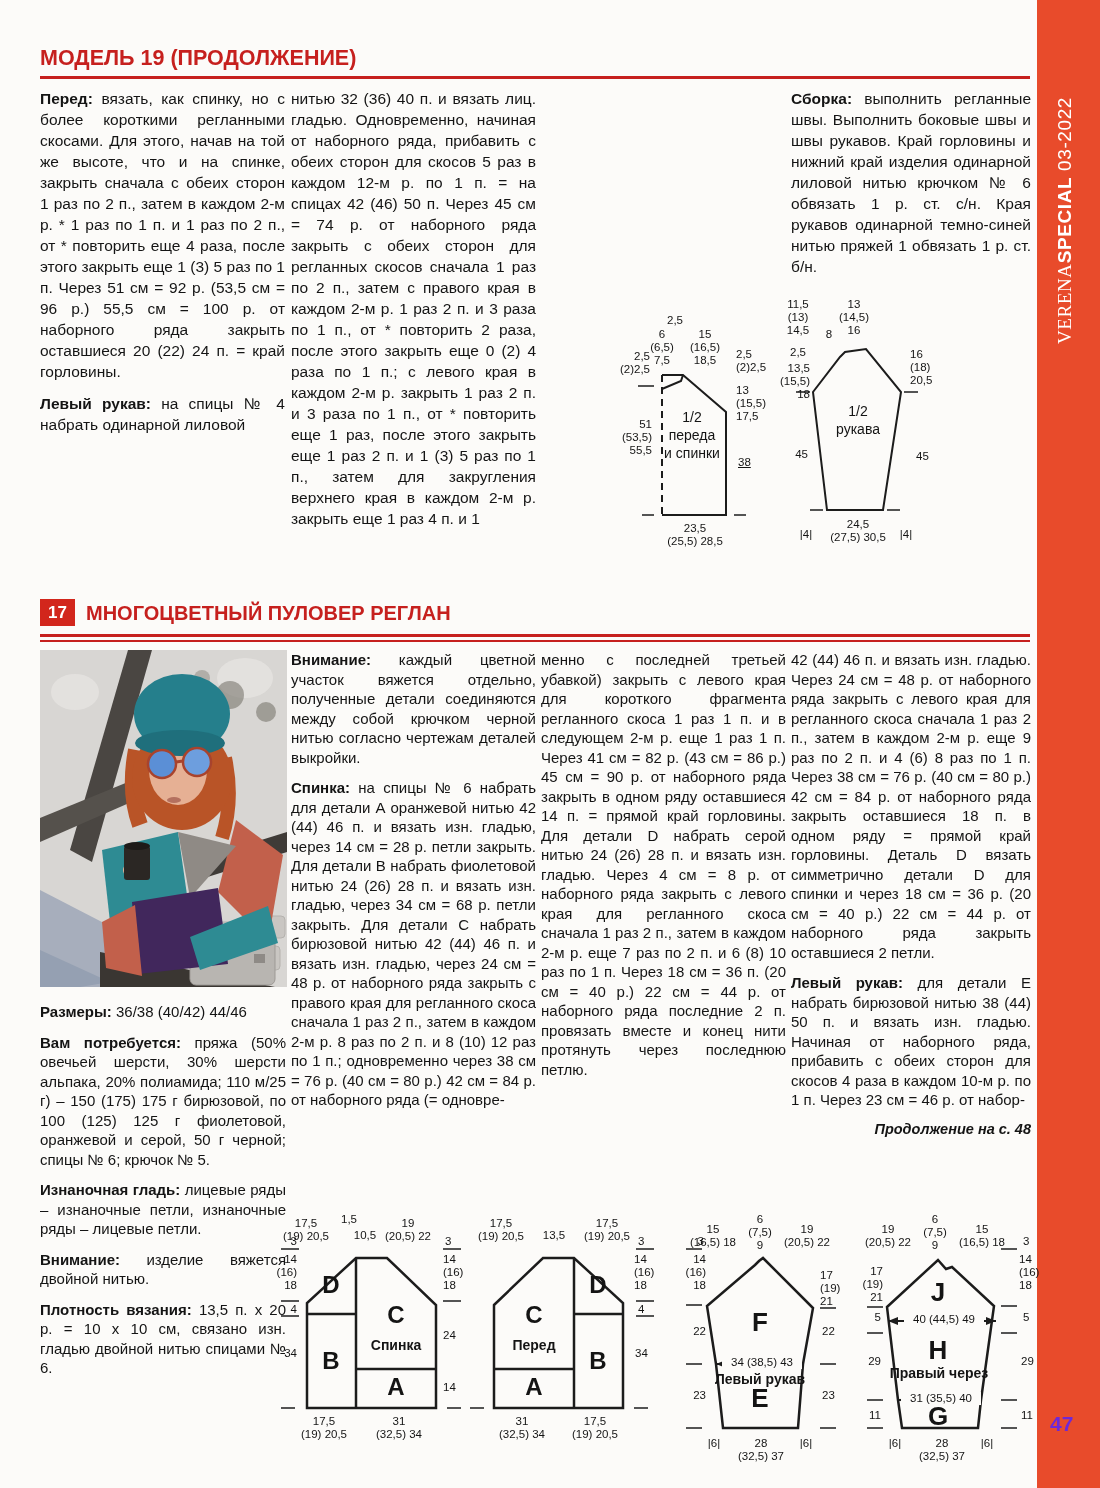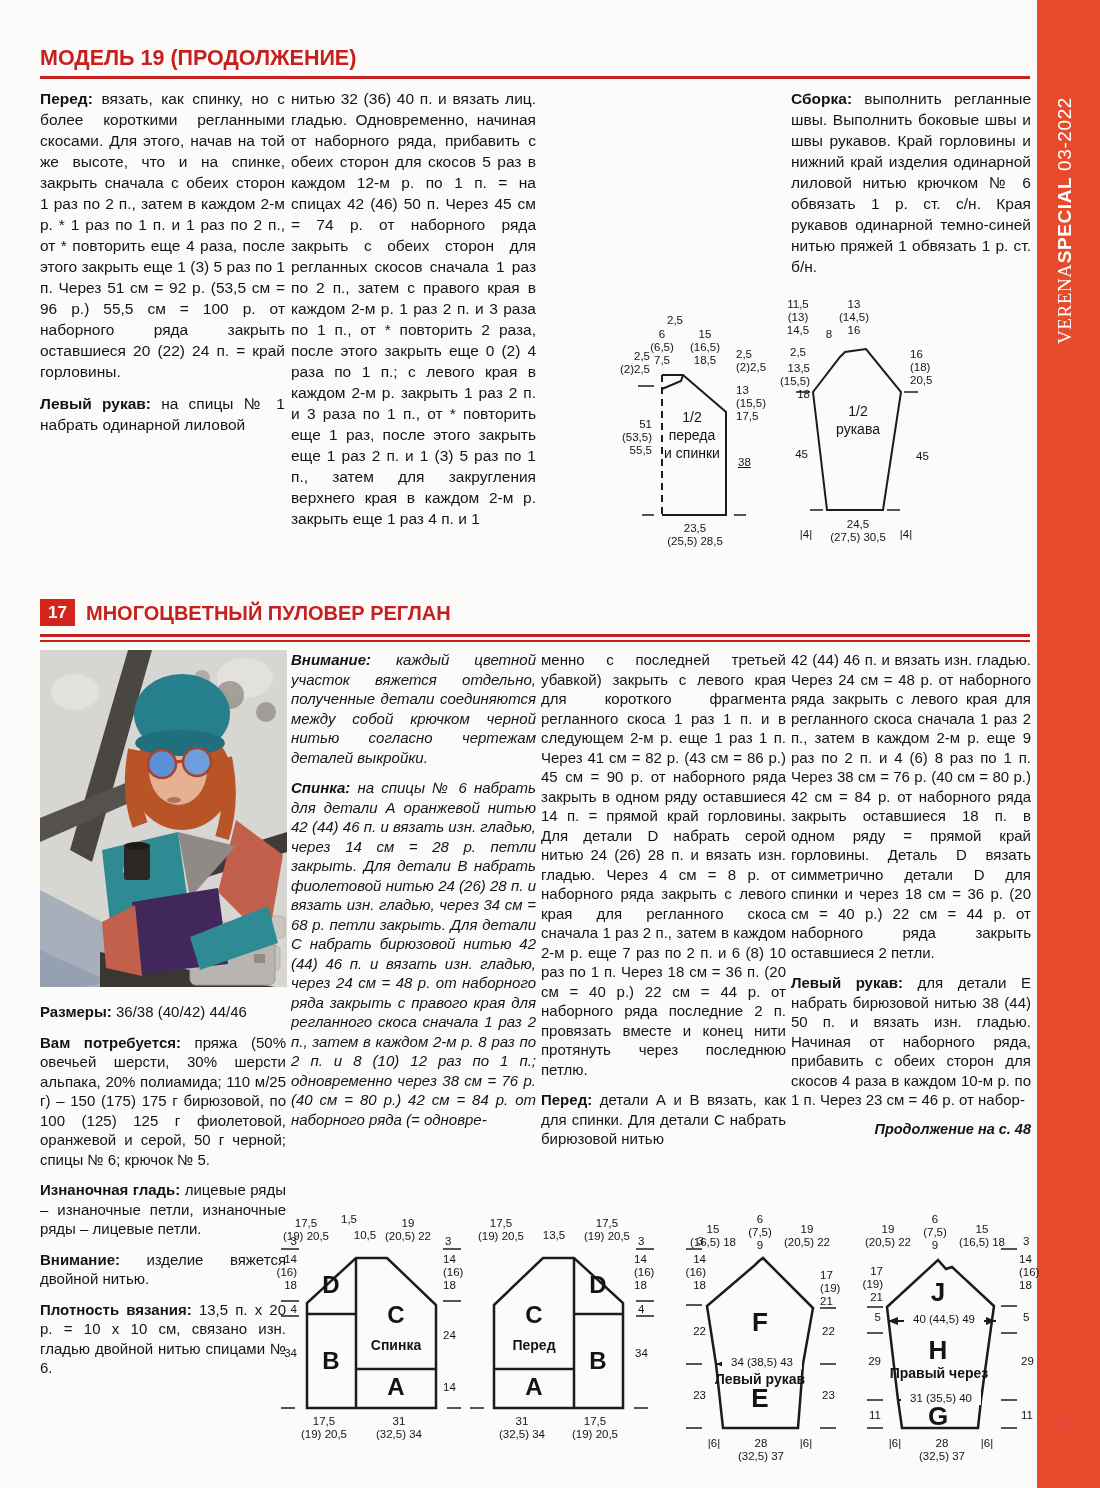--- a/index.html
+++ b/index.html
@@ -5,21 +5,21 @@
   html,body{margin:0;padding:0;background:#e9e7e4;}
   .page{position:relative;width:1100px;height:1488px;background:#fcfbf9;overflow:hidden;
         font-family:"Liberation Sans",sans-serif;color:#141414;}
   
   .sidebar{position:absolute;left:1037px;top:0;width:63px;height:1488px;background:#e84b2b;}
   .bartext{position:absolute;left:1054px;top:344px;transform:rotate(-90deg);transform-origin:0 0;
            width:300px;color:#fff;font-size:19px;letter-spacing:.6px;white-space:nowrap;}
   .brand{font-family:"Liberation Serif",serif;}
   .brandbold{font-weight:bold;}
   .issue{font-weight:normal;}
-  .pageno{position:absolute;left:1050px;top:1412px;color:#ef4444;font-weight:bold;font-size:21px;}
+  .pageno{position:absolute;left:1050px;top:1412px;color:#6d28d9;font-weight:bold;font-size:21px;}
   
   .h16{position:absolute;left:40px;top:46px;font-size:21.5px;font-weight:bold;color:#c6201e;}
   .rule{position:absolute;background:#c6201e;}
   .s17box{position:absolute;left:40px;top:599px;width:35px;height:27px;background:#d2261c;color:#fff;
           font-weight:bold;font-size:17px;text-align:center;line-height:27px;}
   .h17{position:absolute;left:86px;top:602px;font-size:20px;font-weight:bold;color:#c6201e;}
   
   .tcol{position:absolute;text-align:justify;}
   .s16t{font-size:15.5px;line-height:21px;}
   .s17t{font-size:15px;line-height:19.5px;}
@@ -44,21 +44,21 @@
 
   <div class="sidebar"></div>
   <div class="bartext"><span class="brand">VERENA</span><span class="brandbold">SPECIAL</span><span class="issue"> 03-2022</span></div>
   <div class="pageno">47</div>
 
   <div class="h16">МОДЕЛЬ 19 (ПРОДОЛЖЕНИЕ)</div>
   <div class="rule" style="left:40px;top:76px;width:990px;height:3px;"></div>
 
   <div class="tcol s16t" style="left:40px;top:88px;width:245px;">
     <p><b>Перед:</b> <span>вязать, как спинку, но с более короткими регланными скосами. Для этого, начав на той же высоте, что и на спинке, закрыть сначала с обеих сторон 1 раз по 2 п., затем в каждом 2-м р. * 1 раз по 1 п. и 1 раз по 2 п., от * повторить еще 4 раза, после этого закрыть еще 1 (3) 5 раз по 1 п. Через 51 см = 92 р. (53,5 см = 96 р.) 55,5 см = 100 р. от наборного ряда закрыть оставшиеся 20 (22) 24 п. = край горловины.</span></p>
-    <p><b>Левый рукав:</b> <span>на спицы № 1 набрать одинарной лиловой</span></p>
+    <p><b>Левый рукав:</b> <span>на спицы № 4 набрать одинарной лиловой</span></p>
   </div>
   <div class="tcol s16t" style="left:291px;top:88px;width:245px;">
     <p><span>нитью 32 (36) 40 п. и вязать лиц. гладью. Одновременно, начиная от наборного ряда, прибавить с обеих сторон для скосов 5 раз в каждом 12-м р. по 1 п. = на спицах 42 (46) 50 п. Через 45 см = 74 р. от наборного ряда закрыть с обеих сторон для регланных скосов сначала 1 раз по 2 п., затем с правого края в каждом 2-м р. 1 раз 2 п. и 3 раза по 1 п., от * повторить 2 раза, после этого закрыть еще 0 (2) 4 раза по 1 п.; с левого края в каждом 2-м р. закрыть 1 раз 2 п. и 3 раза по 1 п., от * повторить еще 1 раз, после этого закрыть еще 1 раз 2 п. и 1 (3) 5 раз по 1 п., затем для закругления верхнего края в каждом 2-м р. закрыть еще 1 раз 4 п. и 1</span></p>
   </div>
   <div class="tcol s16t" style="left:791px;top:88px;width:240px;">
     <p><b>Сборка:</b> <span>выполнить регланные швы. Выполнить боковые швы и швы рукавов. Край горловины и нижний край изделия одинарной лиловой нитью крючком № 6 обвязать 1 р. ст. с/н. Края рукавов одинарной темно-синей нитью пряжей 1 обвязать 1 р. ст. б/н.</span></p>
   </div>
 
   <div class="diag" style="left:598px;top:290px;width:215px;height:285px;">
     <svg width="215" height="285" viewBox="0 0 215 285">
@@ -174,27 +174,26 @@
     </svg>
   </div>
 
   <div class="tcol s17t" style="left:40px;top:1002px;width:246px;">
     <p><b>Размеры:</b> <span>36/38 (40/42) 44/46</span></p>
     <p><b>Вам потребуется:</b> <span>пряжа (50% овечьей шерсти, 30% шерсти альпака, 20% полиамида; 110 м/25 г) – 150 (175) 175 г бирюзовой, по 100 (125) 125 г фиолетовой, оранжевой и серой, 50 г черной; спицы № 6; крючок № 5.</span></p>
     <p><b>Изнаночная гладь:</b> <span>лицевые ряды – изнаночные петли, изнаночные ряды – лицевые петли.</span></p>
     <p><b>Внимание:</b> <span>изделие вяжется двойной нитью.</span></p>
     <p><b>Плотность вязания:</b> <span>13,5 п. x 20 р. = 10 x 10 см, связано изн. гладью двойной нитью спицами № 6.</span></p>
   </div>
-  <div class="tcol s17t clip" style="left:291px;top:650px;width:245px;height:562px;font-style:italic;">
+  <div class="tcol s17t clip" style="left:291px;top:650px;width:245px;height:562px;">
     <p><b>Внимание:</b> <span>каждый цветной участок вяжется отдельно, полученные детали соединяются между собой крючком черной нитью согласно чертежам деталей выкройки.</span></p>
     <p><b>Спинка:</b> <span>на спицы № 6 набрать для детали А оранжевой нитью 42 (44) 46 п. и вязать изн. гладью, через 14 см = 28 р. петли закрыть. Для детали В набрать фиолетовой нитью 24 (26) 28 п. и вязать изн. гладью, через 34 см = 68 р. петли закрыть. Для детали С набрать бирюзовой нитью 42 (44) 46 п. и вязать изн. гладью, через 24 см = 48 р. от наборного ряда закрыть с правого края для регланного скоса сначала 1 раз 2 п., затем в каждом 2-м р. 8 раз по 2 п. и 8 (10) 12 раз по 1 п.; одновременно через 38 см = 76 р. (40 см = 80 р.) 42 см = 84 р. от наборного ряда (= одновре-</span></p>
   </div>
   <div class="tcol s17t clip" style="left:541px;top:650px;width:245px;height:562px;">
     <p><span>менно с последней третьей убавкой) закрыть с левого края для короткого фрагмента регланного скоса 1 раз 1 п. и в следующем 2-м р. еще 1 раз 1 п. Через 41 см = 82 р. (43 см = 86 р.) 45 см = 90 р. от наборного ряда закрыть в одном ряду оставшиеся 14 п. = прямой край горловины. Для детали D набрать серой нитью 24 (26) 28 п. и вязать изн. гладью. Через 4 см = 8 р. от наборного ряда закрыть с левого края для регланного скоса сначала 1 раз 2 п., затем в каждом 2-м р. еще 7 раз по 2 п. и 6 (8) 10 раз по 1 п. Через 18 см = 36 п. (20 см = 40 р.) 22 см = 44 р. от наборного ряда последние 2 п. провязать вместе и конец нити протянуть через последнюю петлю.</span></p>
-    <p><b>Перед:</b> <span>детали А и В вязать, как для спинки. Для детали С набрать бирюзовой нитью</span></p>
   </div>
   <div class="tcol s17t clip" style="left:791px;top:650px;width:240px;height:562px;">
     <p><span>42 (44) 46 п. и вязать изн. гладью. Через 24 см = 48 р. от наборного ряда закрыть с левого края для регланного скоса сначала 1 раз 2 п., затем в каждом 2-м р. еще 9 раз по 2 п. и 4 (6) 8 раз по 1 п. Через 38 см = 76 р. (40 см = 80 р.) 42 см = 84 р. от наборного ряда закрыть оставшиеся 18 п. в одном ряду = прямой край горловины. Деталь D вязать симметрично детали D для спинки и через 18 см = 36 р. (20 см = 40 р.) 22 см = 44 р. от наборного ряда закрыть оставшиеся 2 петли.</span></p>
     <p style="margin-bottom:10px;"><b>Левый рукав:</b> <span>для детали Е набрать бирюзовой нитью 38 (44) 50 п. и вязать изн. гладью. Начиная от наборного ряда, прибавить с обеих сторон для скосов 4 раза в каждом 10-м р. по 1 п. Через 23 см = 46 р. от набор-</span></p>
     <div class="cont">Продолжение на с. 48</div>
   </div>
 
   <div class="diag" style="left:265px;top:1213px;width:215px;height:268px;">
     <svg width="215" height="268" viewBox="0 0 215 268">
       <path d="M42,195 L42,90 L91,45 L122,45 L171,92 L171,195 Z" fill="none" stroke="#1c1c1c" stroke-width="2.5"></path>

